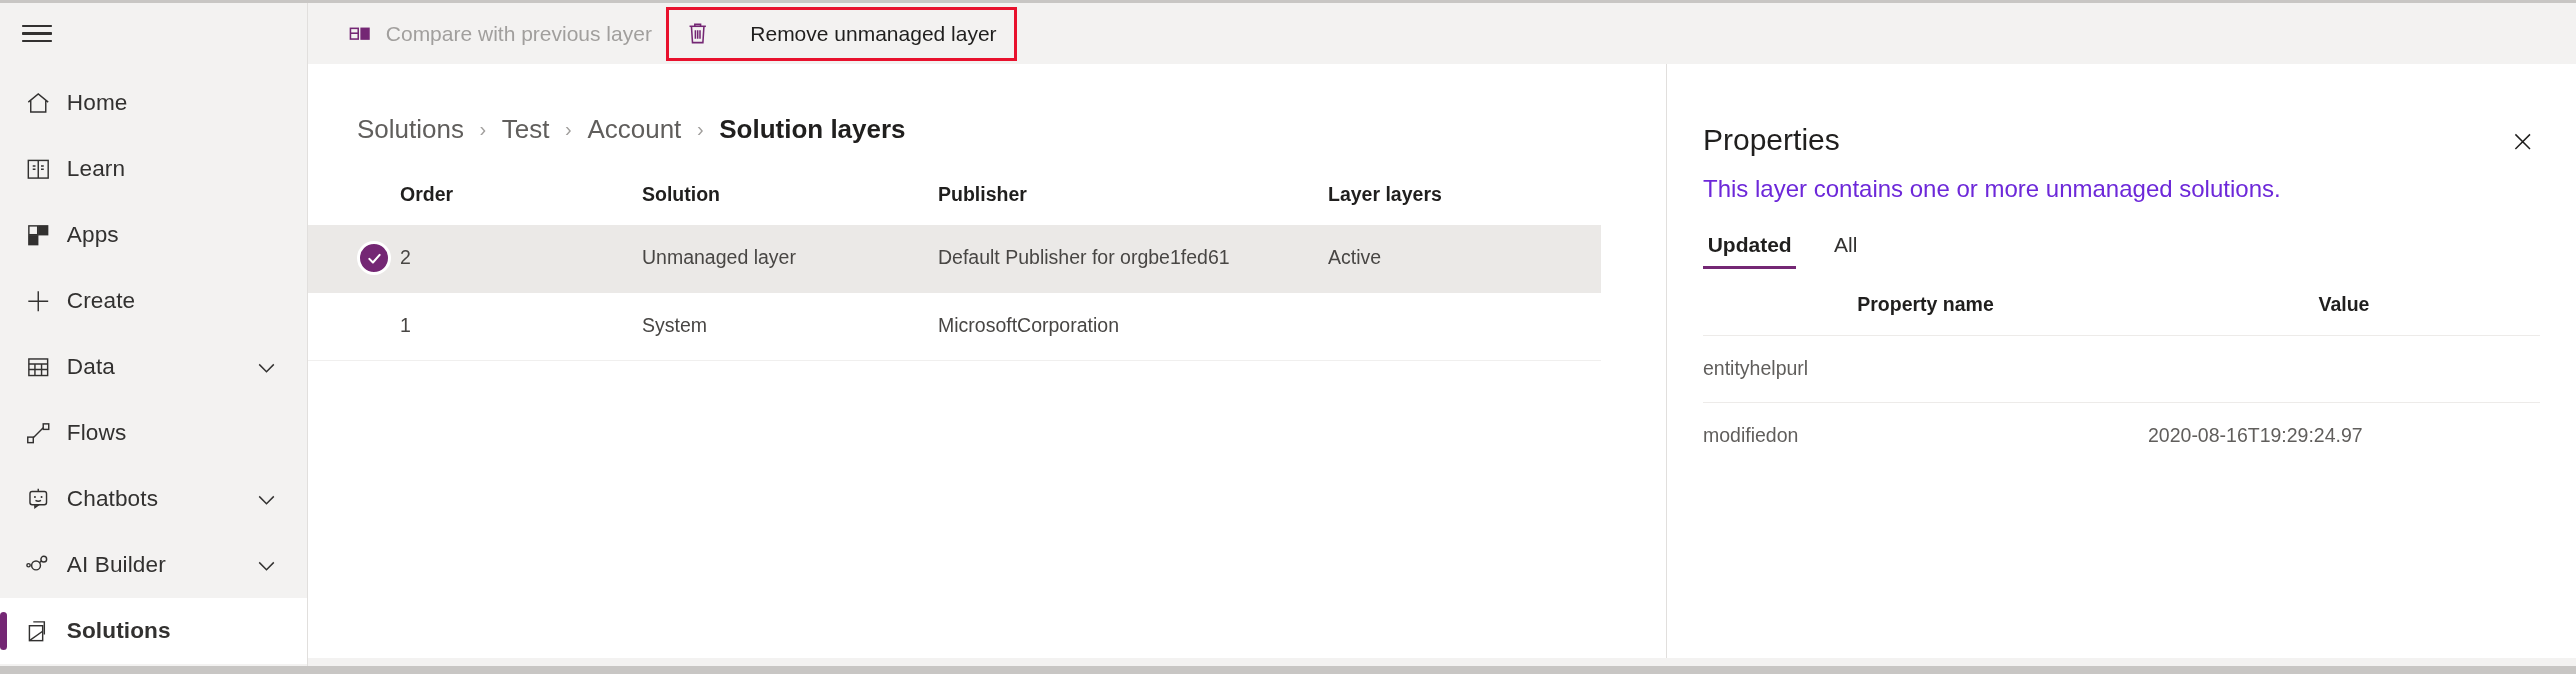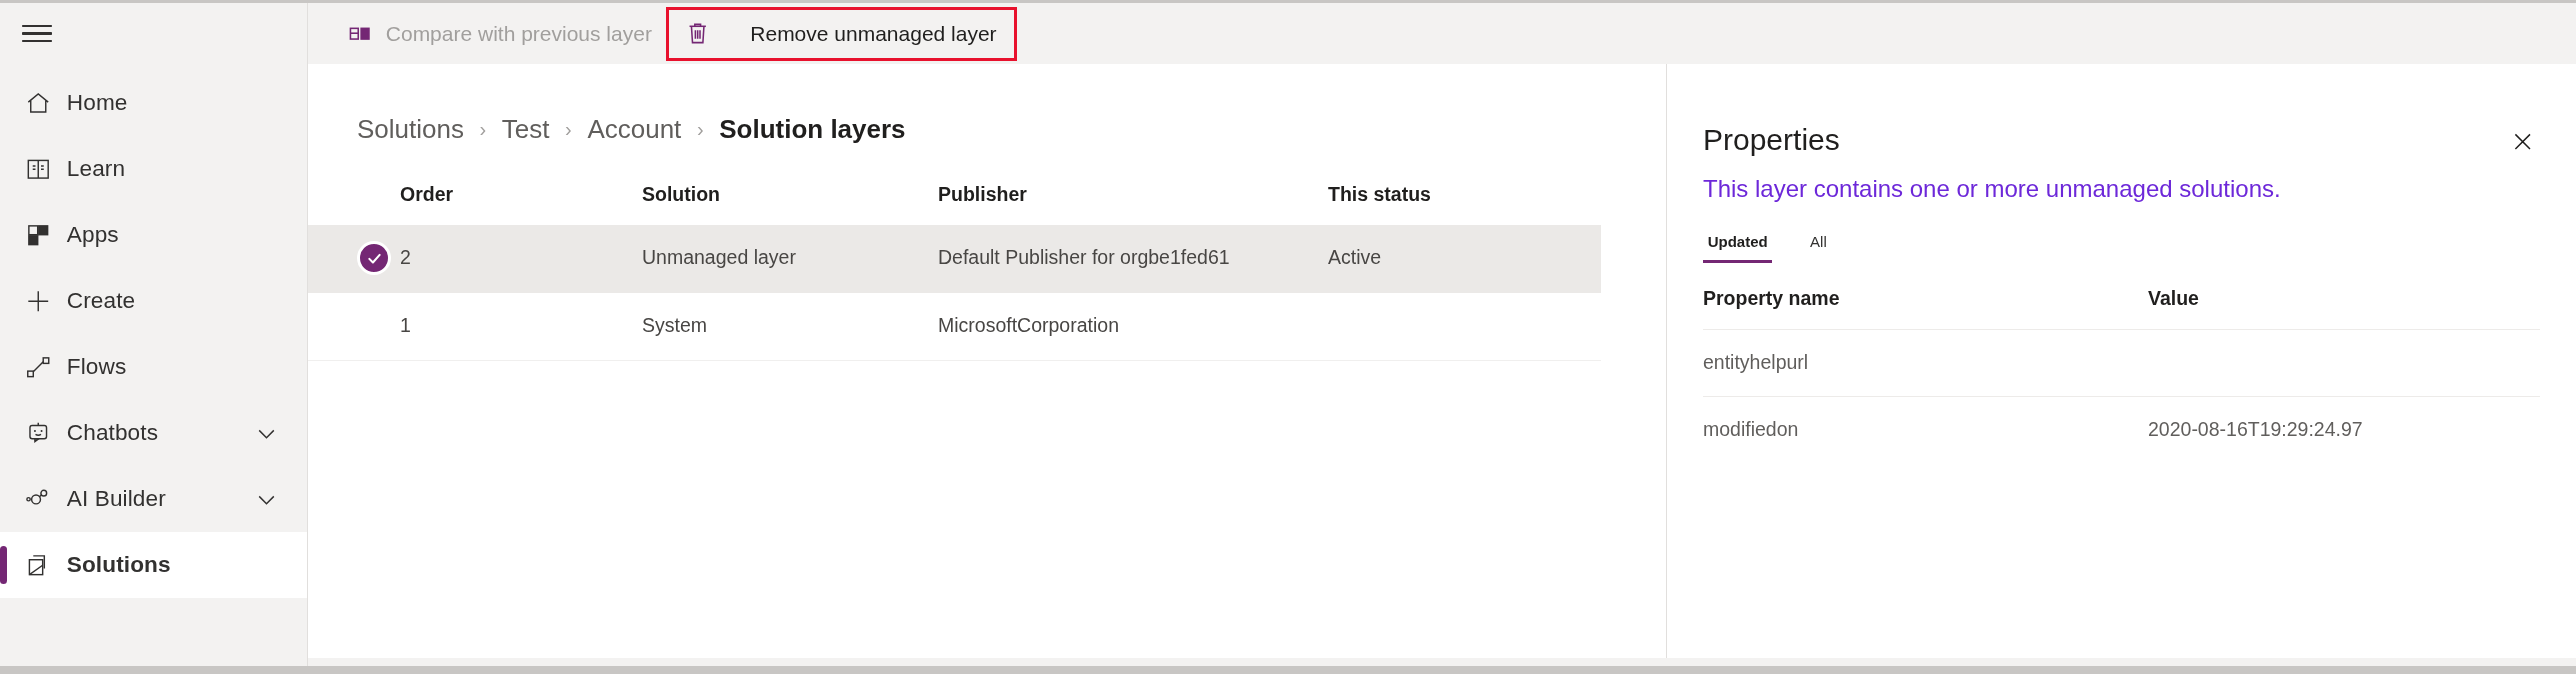--- a/index.html
+++ b/index.html
@@ -328,21 +328,21 @@
     color: #6d28d9;
     line-height: 1.2;
   }
 
   .props-tabs {
     display: flex;
     margin-top: 30px;
     align-items: flex-end;
   }
   .props-tab {
-    font-size: 15px;
+    font-size: 21px;
     color: #323130;
     padding: 0 4.7px 11px 4.7px;
     margin-right: 33px;
     cursor: pointer;
     border-bottom: 3.9px solid transparent;
     line-height: 1;
   }
   .props-tab.active {
     font-weight: bold;
     color: #201f1e;
@@ -351,21 +351,21 @@
 
   .props-table {
     margin-top: 26.5px;
     width: 100%;
     border-collapse: collapse;
     table-layout: fixed;
   }
   .props-table col.p-name { width: 445px; }
   .props-table col.p-value { width: auto; }
   .props-table th {
-    text-align: left;
+    text-align: center;
     font-size: 19.5px;
     font-weight: bold;
     color: #201f1e;
     padding: 0 0 20px 0;
     line-height: 1;
   }
   .props-table td {
     font-size: 19.5px;
     color: #605e5c;
     height: 66px;
@@ -435,20 +435,34 @@
 
         <div class="nav-item">
           <span class="nav-icon">
             <svg width="26.5" height="26.5" viewBox="0 0 24 24" fill="none" stroke="currentColor" stroke-width="1.3">
               <path d="M12 3 V21 M3 12 H21"></path>
             </svg>
           </span>
           <span class="nav-label">Create</span>
         </div>
 
+        <div class="nav-item">
+          <span class="nav-icon">
+            <svg width="26.5" height="26.5" viewBox="0 0 24 24" fill="none" stroke="currentColor" stroke-width="1.3">
+              <rect x="3.5" y="4.5" width="17" height="15"></rect>
+              <path d="M3.5 9 H20.5 M3.5 14 H20.5 M9 9 V19.5 M15 9 V19.5"></path>
+            </svg>
+          </span>
+          <span class="nav-label">Data</span>
+          <span class="nav-chevron">
+            <svg width="25" height="25" viewBox="0 0 24 24" fill="none" stroke="currentColor" stroke-width="1.4">
+              <path d="M5 9 L12 16 L19 9"></path>
+            </svg>
+          </span>
+        </div>
 
         <div class="nav-item">
           <span class="nav-icon">
             <svg width="26.5" height="26.5" viewBox="0 0 24 24" fill="none" stroke="currentColor" stroke-width="1.3">
               <rect x="2.5" y="15.5" width="5" height="5"></rect>
               <rect x="16.5" y="3.5" width="5" height="5"></rect>
               <path d="M7.5 16 L16.5 7"></path>
             </svg>
           </span>
           <span class="nav-label">Flows</span>
@@ -554,21 +568,21 @@
                 <col class="c-solution">
                 <col class="c-publisher">
                 <col class="c-status">
             </colgroup>
             <thead>
               <tr>
                 <th></th>
                 <th>Order</th>
                 <th>Solution</th>
                 <th>Publisher</th>
-                <th>This status</th>
+                <th>Layer layers</th>
               </tr>
             </thead>
             <tbody>
               <tr class="data-row selected">
                 <td>
                   <div class="row-check">
                     <svg width="19" height="19" viewBox="0 0 24 24" fill="none" stroke="#ffffff" stroke-width="2.6" stroke-linecap="round" stroke-linejoin="round">
                       <path d="M5.5 12.5 L10 17 L18.5 7.5"></path>
                     </svg>
                   </div>

